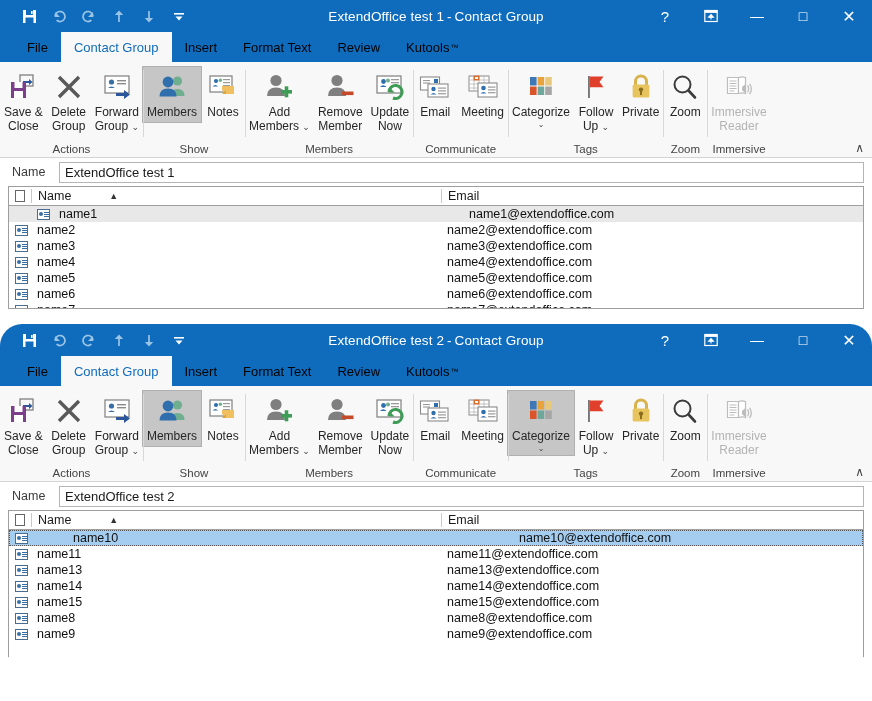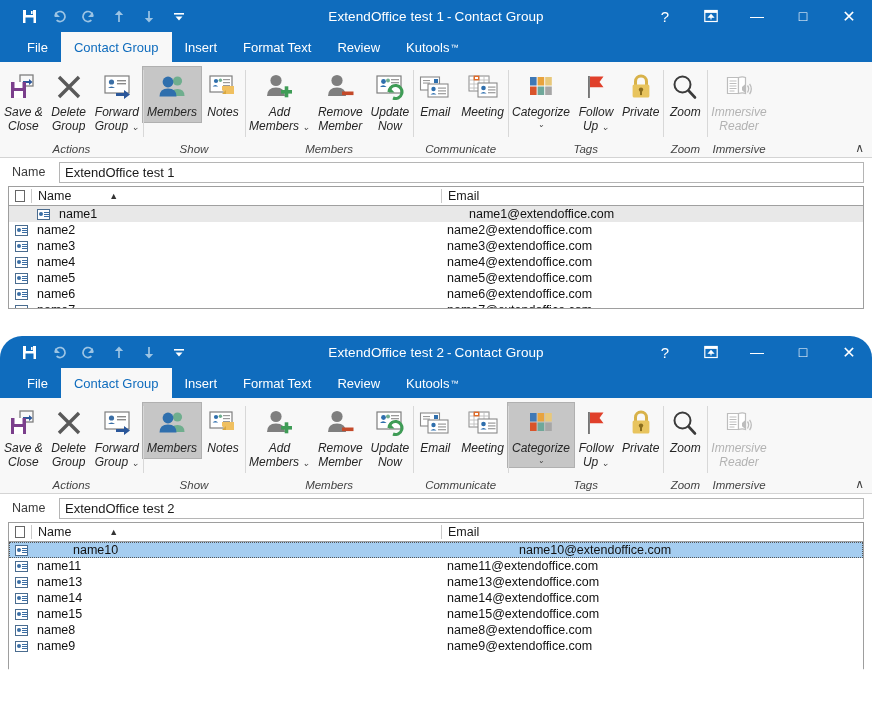--- a/index.html
+++ b/index.html
@@ -8,21 +8,21 @@
     width: 872px; height: 701px;
     background: #ffffff;
     font-family: "Liberation Sans", sans-serif;
     overflow: hidden;
   }
   .screen { position: relative; width: 872px; height: 701px; background:#ffffff; }
 
   
   .window { position: absolute; left: 0; width: 872px; background: #ffffff; overflow: hidden; }
   .win1 { top: 0;   height: 368px; }
-  .win2 { top: 336px; height: 338px; border-radius: 22px; }
+  .win2 { top: 324px; height: 338px; border-radius: 22px; }
 
   
   .titlebar {
     height: 32px; background: #0f6cbd; position: relative;
     display: flex; align-items: center;
   }
   .qat { display: flex; align-items: center; padding-left: 14px; gap: 0px; }
   .qat-btn {
     width: 30px; height: 26px; display: flex; align-items: center; justify-content: center;
     color: #ffffff; font-size: 14px; line-height: 1;
@@ -42,31 +42,31 @@
     width: 46px; height: 32px; display: flex; align-items: center; justify-content: center;
     color: #ffffff; font-size: 14px;
   }
   .winbtn.help { font-size: 15px; }
   .winbtn.close { font-size: 16px; }
 
   
   .tabbar { height: 30px; background: #0f6cbd; display: flex; align-items: flex-end; padding-left: 14px; }
   .tab {
     height: 30px; padding: 0 13px; display: flex; align-items: center;
-    color: #ffffff; font-size: 13px; white-space: nowrap;
+    color: #000000; font-size: 13px; white-space: nowrap;
   }
   .tab.active { background: #f8f8f8; color: #0f6cbd; }
   .tab .tm { font-size: 8px; vertical-align: super; margin-left: 1px; }
 
   
   .ribbon {
     height: 96px; background: #f8f8f8; border-bottom: 1px solid #d4d4d4;
     display: flex; align-items: stretch; position: relative;
   }
-  .rgroup { display: flex; flex-direction: column; position: relative; font-style: italic; }
+  .rgroup { display: flex; flex-direction: column; position: relative; }
   .rgroup + .rgroup::before {
     content:""; position:absolute; left:0; top:8px; bottom:20px; width:1px; background:#d8d8d8;
   }
   .rgroup-items { flex: 1; display: flex; align-items: flex-start; padding-top: 5px; }
   .rgroup-label {
     height: 17px; font-size: 11.5px; color: #444444; text-align: center;
     display:flex; align-items:center; justify-content:center;
   }
 
   .rbtn {

